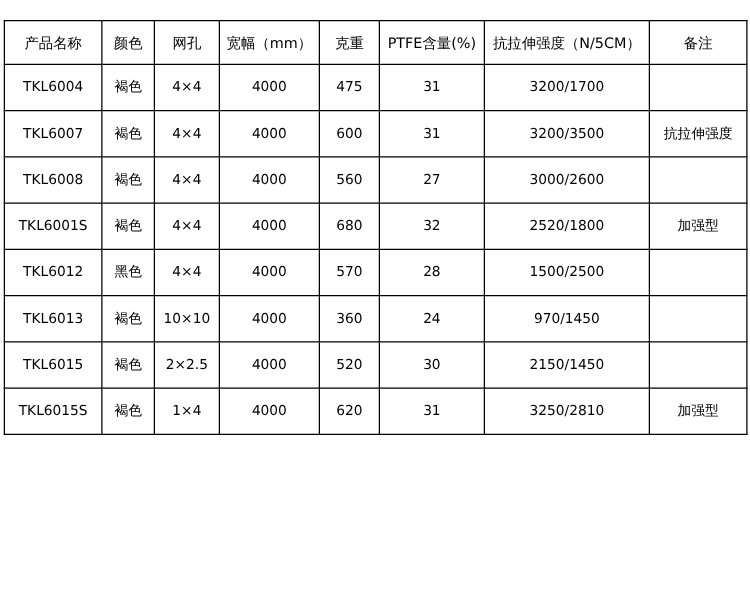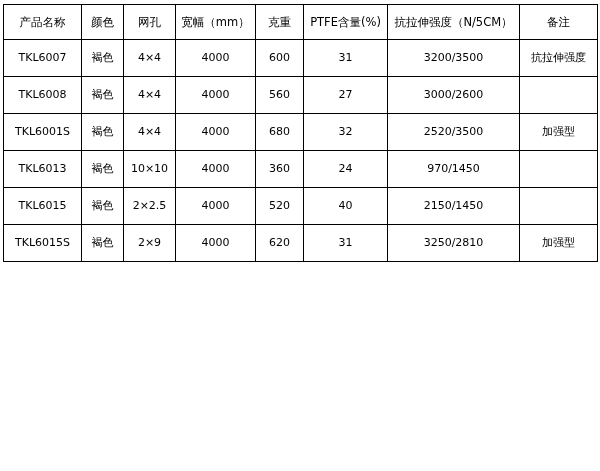--- a/index.html
+++ b/index.html
@@ -11,21 +11,21 @@
     width: 600px;
     height: 471px;
     font-family: "DejaVu Sans", "Liberation Sans", sans-serif;
     color: #000000;
     overflow: hidden;
   }
   .sheet {
     width: 600px;
     height: 471px;
     box-sizing: border-box;
-    padding: 4px 3px 3px 3px;
+    padding: 16px 3px 3px 3px;
   }
   table.spec {
     border-collapse: collapse;
     width: 594px;
     table-layout: fixed;
   }
   table.spec th, table.spec td {
     border: 1px solid #000000;
     text-align: center;
     vertical-align: middle;
@@ -73,20 +73,30 @@
         <th>网孔</th>
         <th>宽幅（mm）</th>
         <th>克重</th>
         <th>PTFE含量(%)</th>
         <th>抗拉伸强度（N/5CM）</th>
         <th>备注</th>
       </tr>
     </thead>
     <tbody>
       <tr>
+        <td>TKL6004</td>
+        <td>褐色</td>
+        <td>4×4</td>
+        <td>4000</td>
+        <td>475</td>
+        <td>31</td>
+        <td>3200/1700</td>
+        <td></td>
+      </tr>
+      <tr>
         <td>TKL6007</td>
         <td>褐色</td>
         <td>4×4</td>
         <td>4000</td>
         <td>600</td>
         <td>31</td>
         <td>3200/3500</td>
         <td>抗拉伸强度</td>
       </tr>
       <tr>
@@ -99,47 +109,57 @@
         <td>3000/2600</td>
         <td></td>
       </tr>
       <tr>
         <td>TKL6001S</td>
         <td>褐色</td>
         <td>4×4</td>
         <td>4000</td>
         <td>680</td>
         <td>32</td>
-        <td>2520/3500</td>
+        <td>2520/1800</td>
         <td>加强型</td>
+      </tr>
+      <tr>
+        <td>TKL6012</td>
+        <td>黑色</td>
+        <td>4×4</td>
+        <td>4000</td>
+        <td>570</td>
+        <td>28</td>
+        <td>1500/2500</td>
+        <td></td>
       </tr>
       <tr>
         <td>TKL6013</td>
         <td>褐色</td>
         <td>10×10</td>
         <td>4000</td>
         <td>360</td>
         <td>24</td>
         <td>970/1450</td>
         <td></td>
       </tr>
       <tr>
         <td>TKL6015</td>
         <td>褐色</td>
         <td>2×2.5</td>
         <td>4000</td>
         <td>520</td>
-        <td>40</td>
+        <td>30</td>
         <td>2150/1450</td>
         <td></td>
       </tr>
       <tr>
         <td>TKL6015S</td>
         <td>褐色</td>
-        <td>2×9</td>
+        <td>1×4</td>
         <td>4000</td>
         <td>620</td>
         <td>31</td>
         <td>3250/2810</td>
         <td>加强型</td>
       </tr>
     </tbody>
   </table>
 </div>
 

